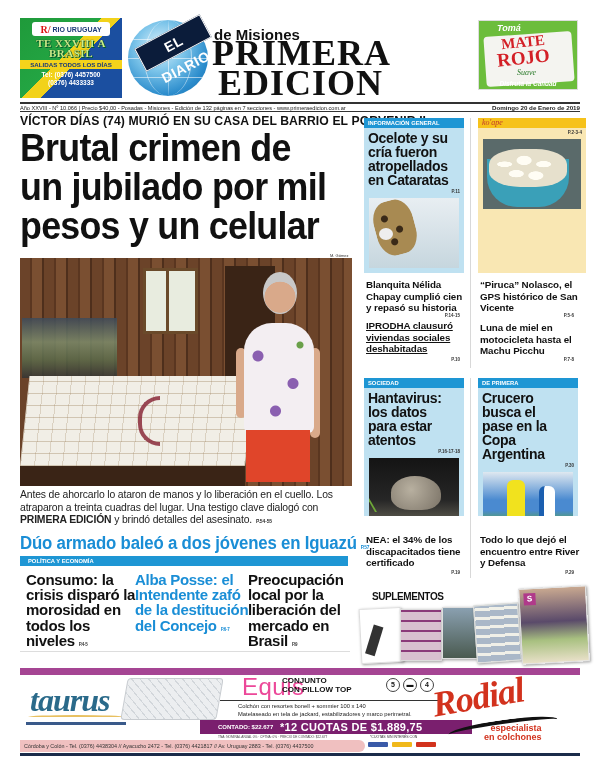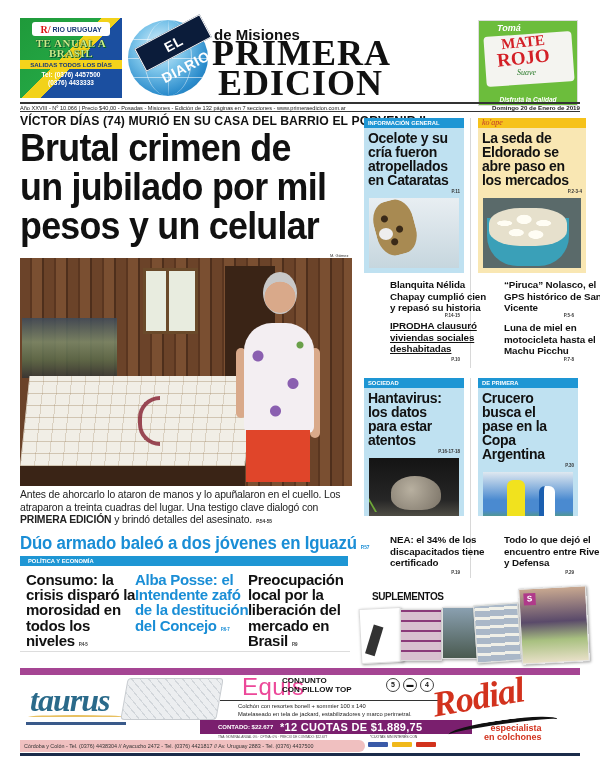--- a/index.html
+++ b/index.html
@@ -29,21 +29,21 @@
   .globe .lon { position: absolute; top: 0; height: 100%; border-left: 1px solid rgba(255,255,255,0.55); border-radius: 50%; }
   .eldiario { position: absolute; left: 136px; top: 30px; width: 74px; height: 26px; background: #0b1c3a;
     color: #fff; font-weight: bold; font-size: 14px; line-height: 26px; text-align: center; transform: rotate(-28deg);
     border: 1px solid #fff; font-family: "Liberation Sans", sans-serif; letter-spacing: 0.5px; }
   .demisiones { position: absolute; left: 214px; top: 26px; font-size: 15px; font-weight: bold; color: #111; }
   .pe-line1, .pe-line2 { position: absolute; font-family: "Liberation Serif", serif; font-weight: bold; color: #111;
     letter-spacing: 1px; }
   .pe-line1 { left: 212px; top: 36px; font-size: 36px; line-height: 34px; transform: scaleY(0.98); }
   .pe-line2 { left: 218px; top: 66px; font-size: 36px; line-height: 34px; }
 
-  .ad-mate { position: absolute; left: 478px; top: 20px; width: 100px; height: 86px; background: #6cbd3c;
+  .ad-mate { position: absolute; left: 478px; top: 20px; width: 100px; height: 70px; background: #6cbd3c;
     overflow: hidden; border: 1px solid #ddd; }
   .ad-mate .toma { position: absolute; left: 18px; top: 2px; font-size: 9px; font-weight: bold; font-style: italic; color: #fff; }
   .ad-mate .ribbon { position: absolute; left: 6px; top: 13px; width: 88px; height: 50px; background: #f4f4f0;
     transform: rotate(-4deg); border-radius: 4px; }
   .ad-mate .mate { position: absolute; left: 22px; top: 14px; font-size: 15px; font-weight: bold; color: #d31f26;
     font-family: "Liberation Serif", serif; line-height: 14px; transform: rotate(-6deg); }
   .ad-mate .rojo { position: absolute; left: 18px; top: 28px; font-size: 19px; font-weight: bold; color: #d31f26;
     font-family: "Liberation Serif", serif; line-height: 18px; transform: rotate(-6deg); }
   .ad-mate .suave { position: absolute; left: 38px; top: 47px; font-size: 8px; font-style: italic; color: #2a7a2a;
     font-family: Liberation Serif, serif; }
@@ -144,21 +144,21 @@
   .thumb-rat { background: linear-gradient(180deg, #141414 0%, #262626 60%, #6d6a5c 100%); height: 62px; }
   .thumb-rat .rat { position: absolute; left: 22px; top: 18px; width: 50px; height: 34px; border-radius: 50% 55% 40% 40%;
     background: radial-gradient(circle at 40% 40%, #b8b0a0, #7a7266); }
   .thumb-rat .grass { position: absolute; left: 2px; top: 40px; width: 20px; height: 14px; border-left: 2px solid #6ea838; transform: skewX(30deg); }
 
   .thumb-soccer { background: linear-gradient(180deg, #dfe8f0 0%, #4a8ad0 40%, #4a8ad0 55%, #5aa83a 75%); height: 62px; }
   .thumb-soccer .p1 { position: absolute; left: 24px; top: 8px; width: 18px; height: 44px; background: #f1e21e; border-radius: 6px; }
   .thumb-soccer .p2 { position: absolute; left: 56px; top: 14px; width: 16px; height: 40px; background: #fff;
     border-left: 5px solid #1b5fb0; border-radius: 6px; }
 
-  .box-sub { position: absolute; font-size: 9.8px; font-weight: bold; line-height: 11.5px; color: #111; letter-spacing: -0.1px; margin-left: 24px; }
+  .box-sub { position: absolute; font-size: 9.8px; font-weight: bold; line-height: 11.5px; color: #111; letter-spacing: -0.1px; }
   .box-sub-pg { position: absolute; font-size: 4.5px; font-weight: bold; color: #333; text-align: right; width: 90px; }
 
   .vrule { position: absolute; width: 1px; background: #d8d8d8; }
 
   
   .supl-title { position: absolute; left: 372px; top: 591px; font-size: 10px; font-weight: bold; letter-spacing: -0.4px; color: #111; }
   .supl-strip { position: absolute; left: 360px; top: 585px; width: 232px; height: 78px; }
   .mag { position: absolute; border: 1px solid #ddd; box-shadow: 1px 1px 3px rgba(0,0,0,0.4); }
   .mag-1 { left: 0; top: 23px; width: 42px; height: 55px; background: #fff; transform: rotate(-3deg); }
   .mag-1:before { content: ""; position: absolute; left: 8px; top: 16px; width: 10px; height: 30px; background: #333; transform: rotate(20deg); }
@@ -209,21 +209,21 @@
 </head>
 <body>
 
 <div class="masthead">
   <div class="ad-rio">
     <div class="rio-logo">
       <span class="mark">R/</span>
       <span>RIO URUGUAY</span>
     </div>
     <div class="rio-main">
-      <div>TE ANUAL A</div>
+      <div>TE XXVIII A</div>
       <div>BRASIL</div>
     </div>
     <div class="rio-band">SALIDAS TODOS LOS DÍAS</div>
     <div class="rio-tel">
       <div>Tel: (0376) 4457500</div>
       <div>(0376) 4433333</div>
     </div>
   </div>
 
   <div class="globe">
@@ -265,21 +265,21 @@
   <div class="mattress"></div>
   <div class="stain"></div>
   <div class="bedframe"></div>
   <div class="woman-arm"></div>
   <div class="woman-arm2"></div>
   <div class="woman-shirt"></div>
   <div class="woman-head"></div>
   <div class="woman-shorts"></div>
 </div>
 
-<div class="lead"><span>Antes de ahorcarlo lo ataron de manos y lo apuñalaron en el cuello. Los atraparon a treinta cuadras del lugar. Una testigo clave dialogó con </span><b>PRIMERA EDICIÓN</b><span> y brindó detalles del asesinato.</span><span class="pg">P.54-55</span></div>
+<div class="lead"><span>Antes de ahorcarlo lo ataron de manos y lo liberación en el cuello. Los atraparon a treinta cuadras del lugar. Una testigo clave dialogó con </span><b>PRIMERA EDICIÓN</b><span> y brindó detalles del asesinato.</span><span class="pg">P.54-55</span></div>
 
 <div class="secondary"><span>Dúo armado baleó a dos jóvenes en Iguazú</span><span class="pg">P.57</span></div>
 
 <div class="pol-bar">POLÍTICA Y ECONOMÍA</div>
 <div class="pol-grid">
   <div class="pol-item pol-1"><span>Consumo: la crisis disparó la morosidad en todos los niveles</span><span class="pg">P.4-5</span></div>
   <div class="pol-item pol-2"><span>Alba Posse: el Intendente zafó de la destitución del Concejo</span><span class="pg">P.6-7</span></div>
   <div class="pol-item pol-3"><span>Preocupación local por la liberación del mercado en Brasil</span><span class="pg">P.9</span></div>
 </div>
 
@@ -295,21 +295,20 @@
       <div class="face"></div>
     </div>
 </div>
 <div class="box-sub" style="left:366px; top:279px; width:102px;">Blanquita Nélida Chapay cumplió cien y repasó su historia</div>
 <div class="box-sub-pg" style="left:370px; top:313px;">P.14-15</div>
 <div class="box-sub" style="left:366px; top:320px; width:102px;text-decoration:underline;">IPRODHA clausuró viviendas sociales deshabitadas</div>
 <div class="box-sub-pg" style="left:370px; top:357px;">P.10</div>
 
 <div class="box box-koape">
   <div class="tag">ko'ape</div>
-  <div class="box-head">La seda de Eldorado se abre paso en los mercados</div>
   <div class="box-pg">P.2-3-4</div>
   <div class="thumb thumb-silk">
       <div class="basket"></div>
       <div class="cocoons"></div>
     </div>
 </div>
 <div class="box-sub" style="left:480px; top:279px; width:100px;">“Piruca” Nolasco, el GPS histórico de San Vicente</div>
 <div class="box-sub-pg" style="left:484px; top:313px;">P.5-6</div>
 <div class="box-sub" style="left:480px; top:322px; width:100px;">Luna de miel en motocicleta hasta el Machu Picchu</div>
 <div class="box-sub-pg" style="left:484px; top:357px;">P.7-8</div>

